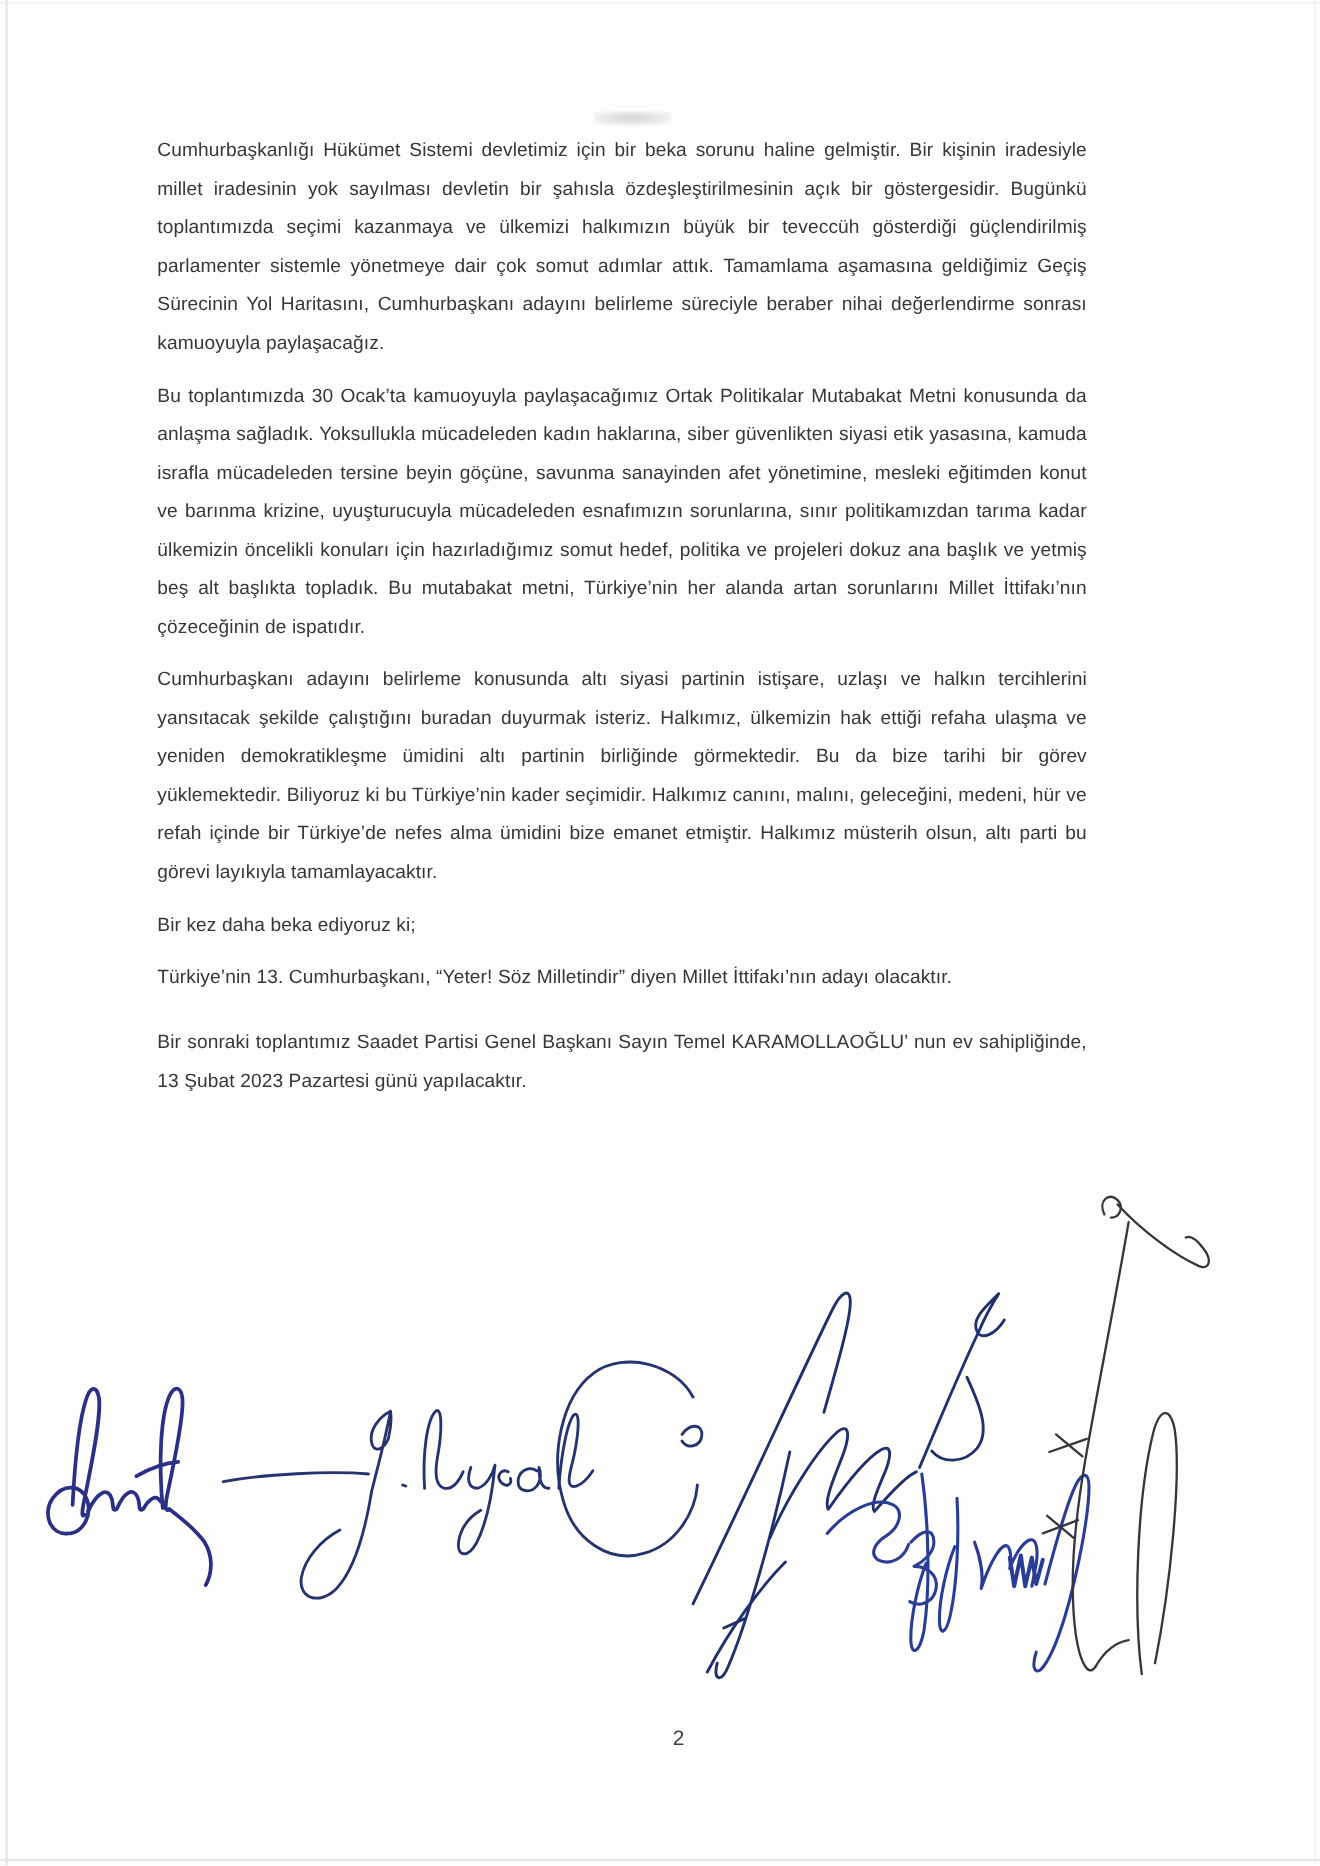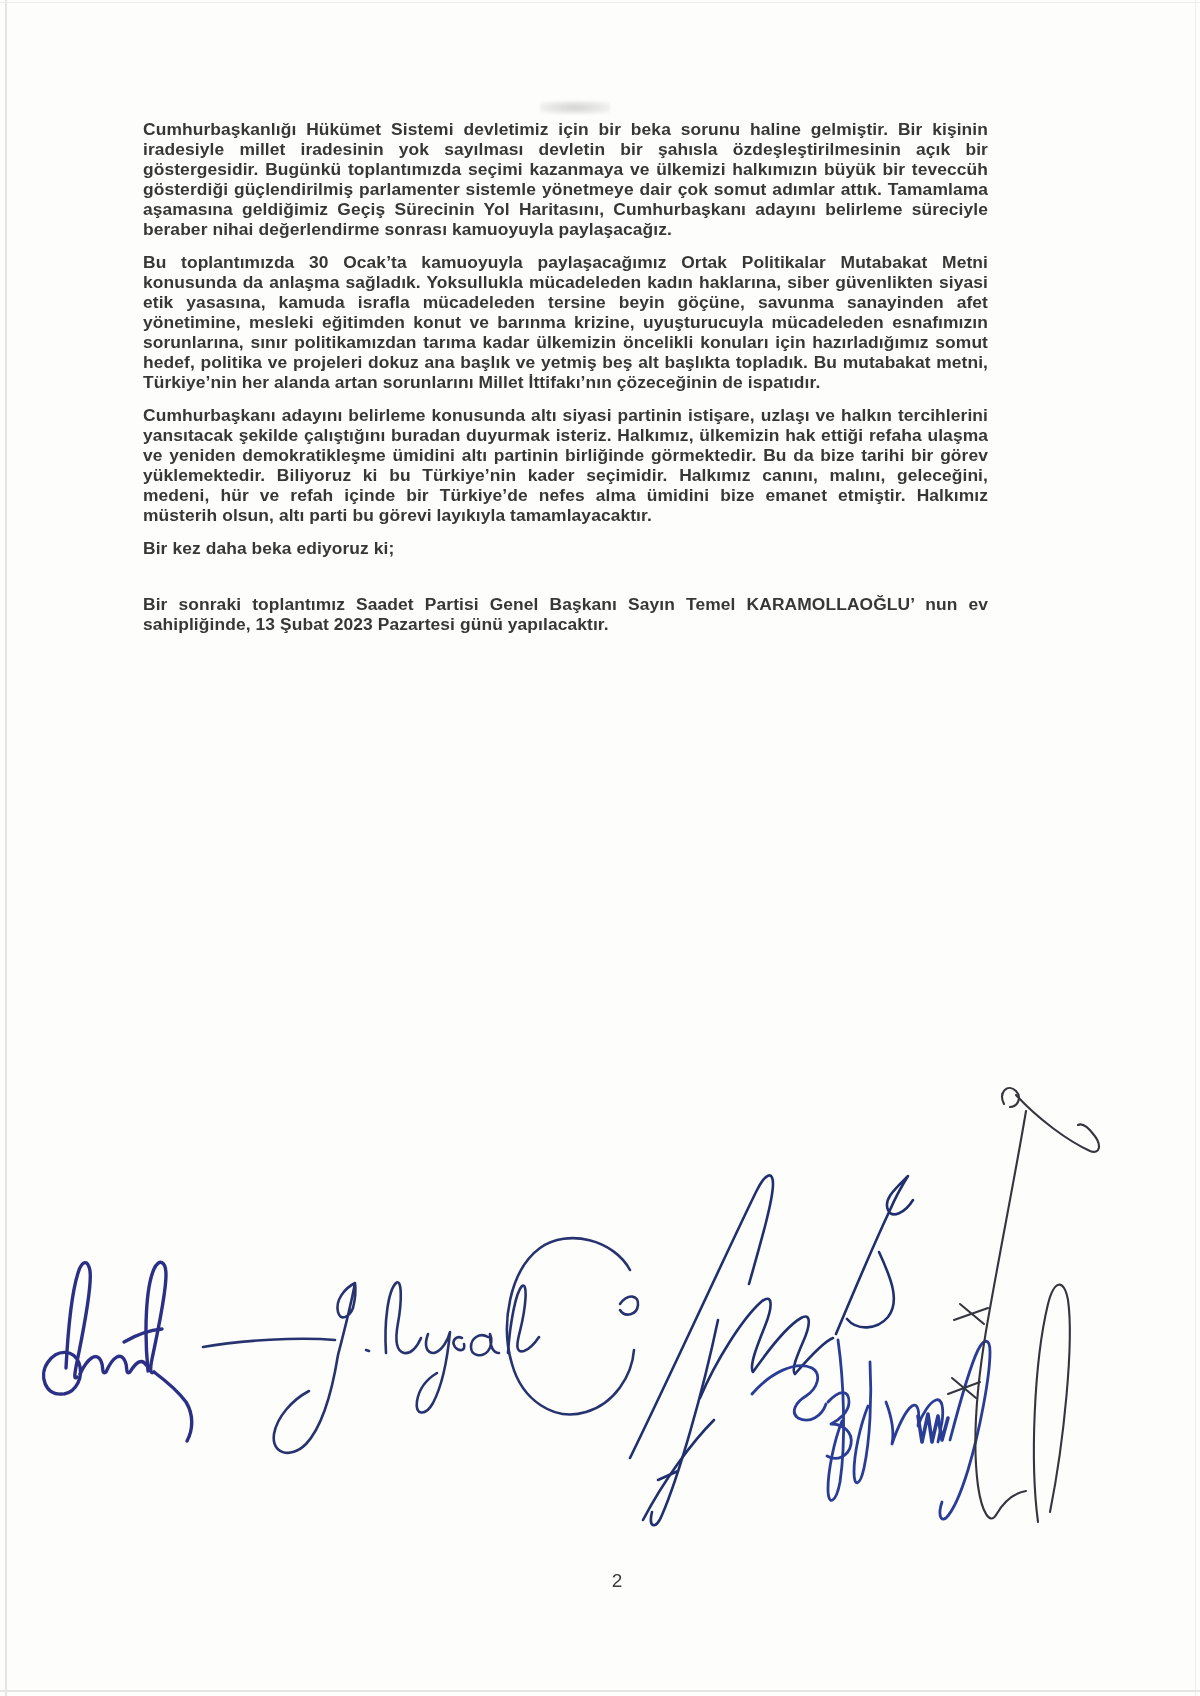--- a/index.html
+++ b/index.html
@@ -16,27 +16,26 @@
   .edge-right { position:absolute; right:4px; top:0; width:1px; height:1696px; background:#efefef; }
   .edge-top   { position:absolute; left:0; top:2px; width:1200px; height:1px; background:#ececec; }
   .edge-bottom{ position:absolute; left:0; bottom:4px; width:1200px; height:2px; background:#e6e6e6; }
   .smudge {
     position:absolute; left:540px; top:101px; width:70px; height:13px;
     background:radial-gradient(ellipse at center, rgba(150,150,150,0.40), rgba(255,255,255,0));
     filter:blur(1px);
   }
   .content {
     position:absolute; left:143px; top:119px; width:845px;
-    font-size:17.4px; line-height:20px;
+    font-size:17.4px; line-height:35px;
     text-align:justify;
     letter-spacing:0.1px;
-    font-weight:bold;
   }
   .content p { margin:0 0 13px 0; }
-  .content p.big-gap { margin-top:36px; }
+  .content p.big-gap { margin-top:24px; }
   .pagenum {
     position:absolute; left:597px; top:1570px; width:40px;
     text-align:center; font-size:19px; color:#3c3c3c;
   }
   .signatures { position:absolute; left:0; top:1050px; }
   .signatures path { fill:none; stroke-linecap:round; stroke-linejoin:round; }
   .ink-violet { stroke:#2b2f86; stroke-width:3.4; }
   .ink-navy   { stroke:#27336f; stroke-width:2.6; }
   .ink-dnavy  { stroke:#20306e; stroke-width:2.6; }
   .ink-blue   { stroke:#2a3d96; stroke-width:2.8; }
@@ -52,20 +51,21 @@
   <div class="edge-right"></div>
   <div class="edge-top"></div>
   <div class="edge-bottom"></div>
   <div class="smudge"></div>
 
   <div class="content">
     <p>Cumhurbaşkanlığı Hükümet Sistemi devletimiz için bir beka sorunu haline gelmiştir. Bir kişinin iradesiyle millet iradesinin yok sayılması devletin bir şahısla özdeşleştirilmesinin açık bir göstergesidir. Bugünkü toplantımızda seçimi kazanmaya ve ülkemizi halkımızın büyük bir teveccüh gösterdiği güçlendirilmiş parlamenter sistemle yönetmeye dair çok somut adımlar attık. Tamamlama aşamasına geldiğimiz Geçiş Sürecinin Yol Haritasını, Cumhurbaşkanı adayını belirleme süreciyle beraber nihai değerlendirme sonrası kamuoyuyla paylaşacağız.</p>
     <p>Bu toplantımızda 30 Ocak’ta kamuoyuyla paylaşacağımız Ortak Politikalar Mutabakat Metni konusunda da anlaşma sağladık. Yoksullukla mücadeleden kadın haklarına, siber güvenlikten siyasi etik yasasına, kamuda israfla mücadeleden tersine beyin göçüne, savunma sanayinden afet yönetimine, mesleki eğitimden konut ve barınma krizine, uyuşturucuyla mücadeleden esnafımızın sorunlarına, sınır politikamızdan tarıma kadar ülkemizin öncelikli konuları için hazırladığımız somut hedef, politika ve projeleri dokuz ana başlık ve yetmiş beş alt başlıkta topladık. Bu mutabakat metni, Türkiye’nin her alanda artan sorunlarını Millet İttifakı’nın çözeceğinin de ispatıdır.</p>
     <p>Cumhurbaşkanı adayını belirleme konusunda altı siyasi partinin istişare, uzlaşı ve halkın tercihlerini yansıtacak şekilde çalıştığını buradan duyurmak isteriz. Halkımız, ülkemizin hak ettiği refaha ulaşma ve yeniden demokratikleşme ümidini altı partinin birliğinde görmektedir. Bu da bize tarihi bir görev yüklemektedir. Biliyoruz ki bu Türkiye’nin kader seçimidir. Halkımız canını, malını, geleceğini, medeni, hür ve refah içinde bir Türkiye’de nefes alma ümidini bize emanet etmiştir.  Halkımız müsterih olsun, altı parti bu görevi layıkıyla tamamlayacaktır.</p>
     <p>Bir kez daha beka ediyoruz ki;</p>
+    <p>Türkiye’nin 13. Cumhurbaşkanı, “Yeter! Söz Milletindir” diyen Millet İttifakı’nın adayı olacaktır.</p>
     <p class="big-gap">Bir sonraki toplantımız Saadet Partisi Genel Başkanı Sayın Temel KARAMOLLAOĞLU’ nun ev sahipliğinde, 13 Şubat 2023 Pazartesi günü yapılacaktır.</p>
   </div>
 
   <svg class="signatures" width="1200" height="646" viewBox="0 1050 1200 646" xmlns="http://www.w3.org/2000/svg">
 
     <g>
       <path class="ink-violet" d="M62,1394 C46,1396 38,1376 48,1362 C58,1348 74,1350 79,1363 C84,1377 76,1392 64,1394"></path>
       <path class="ink-violet" d="M66,1368 C68,1330 72,1292 78,1273 C82,1260 88,1259 90,1271 C92,1286 85,1322 79,1352 C75,1371 73,1381 77,1377"></path>
       <path class="ink-violet" d="M80,1374 C88,1357 97,1352 101,1361 C104,1367 101,1375 106,1372 C113,1356 121,1352 125,1361 C128,1367 125,1375 130,1372 C136,1362 142,1358 146,1365"></path>
       <path class="ink-violet" d="M148,1371 C144,1330 146,1287 154,1269 C159,1258 166,1261 166,1275 C166,1293 158,1331 152,1359 C150,1369 150,1375 154,1372"></path>

